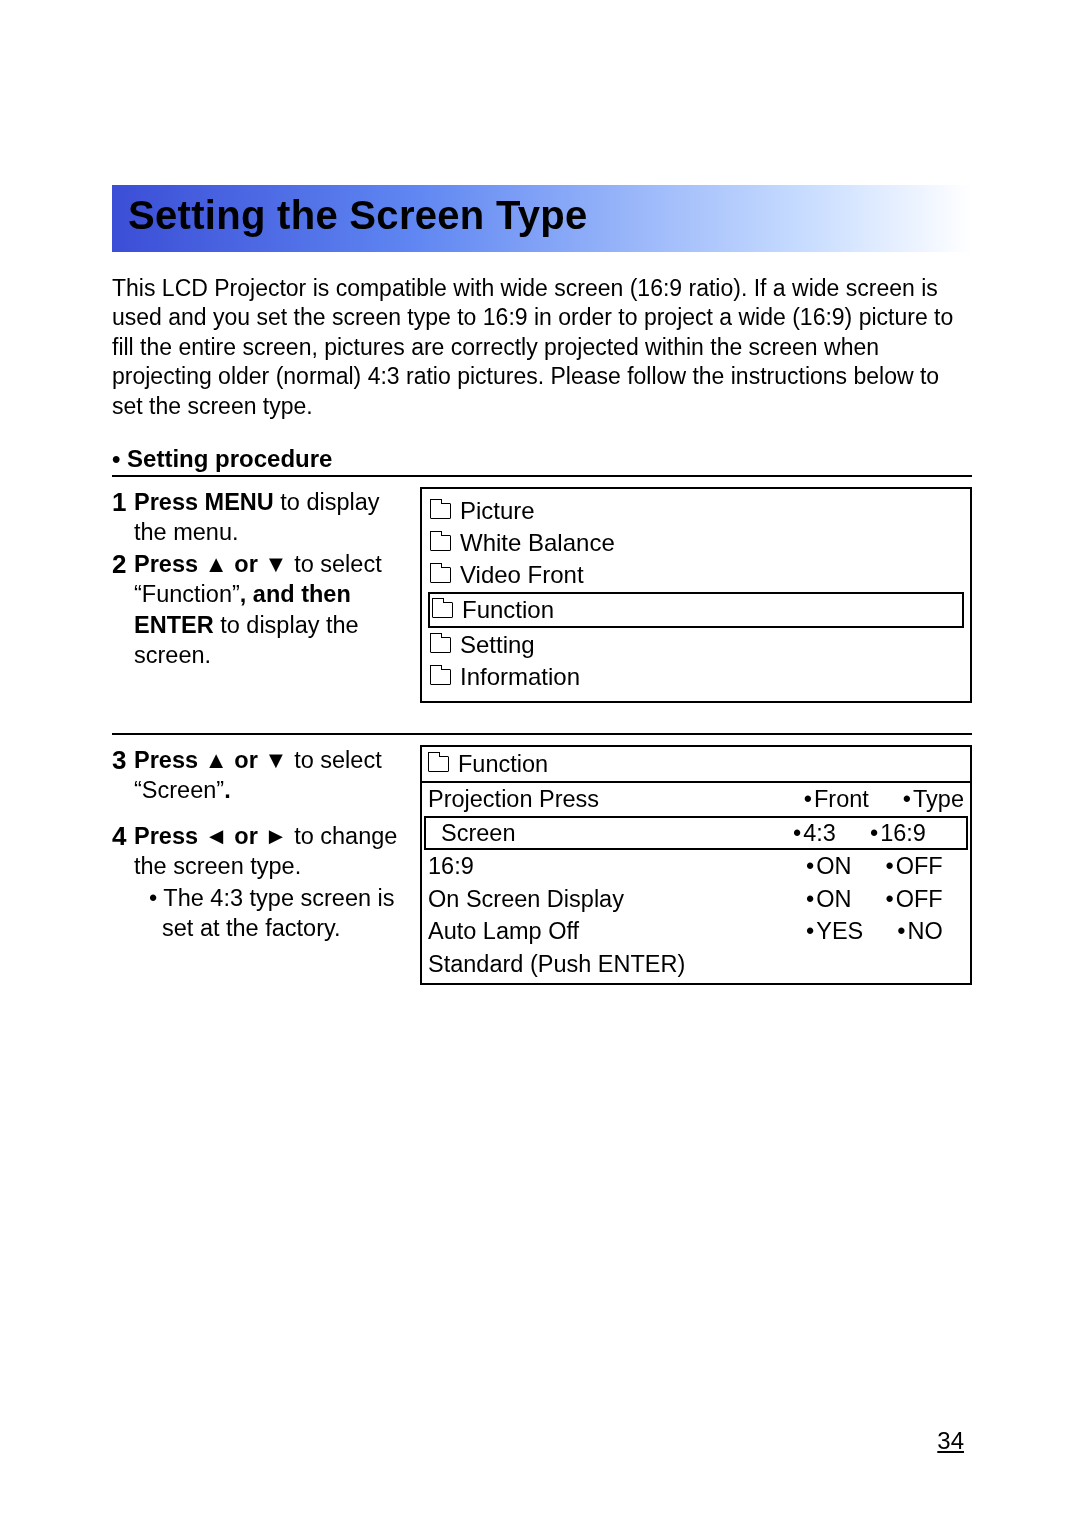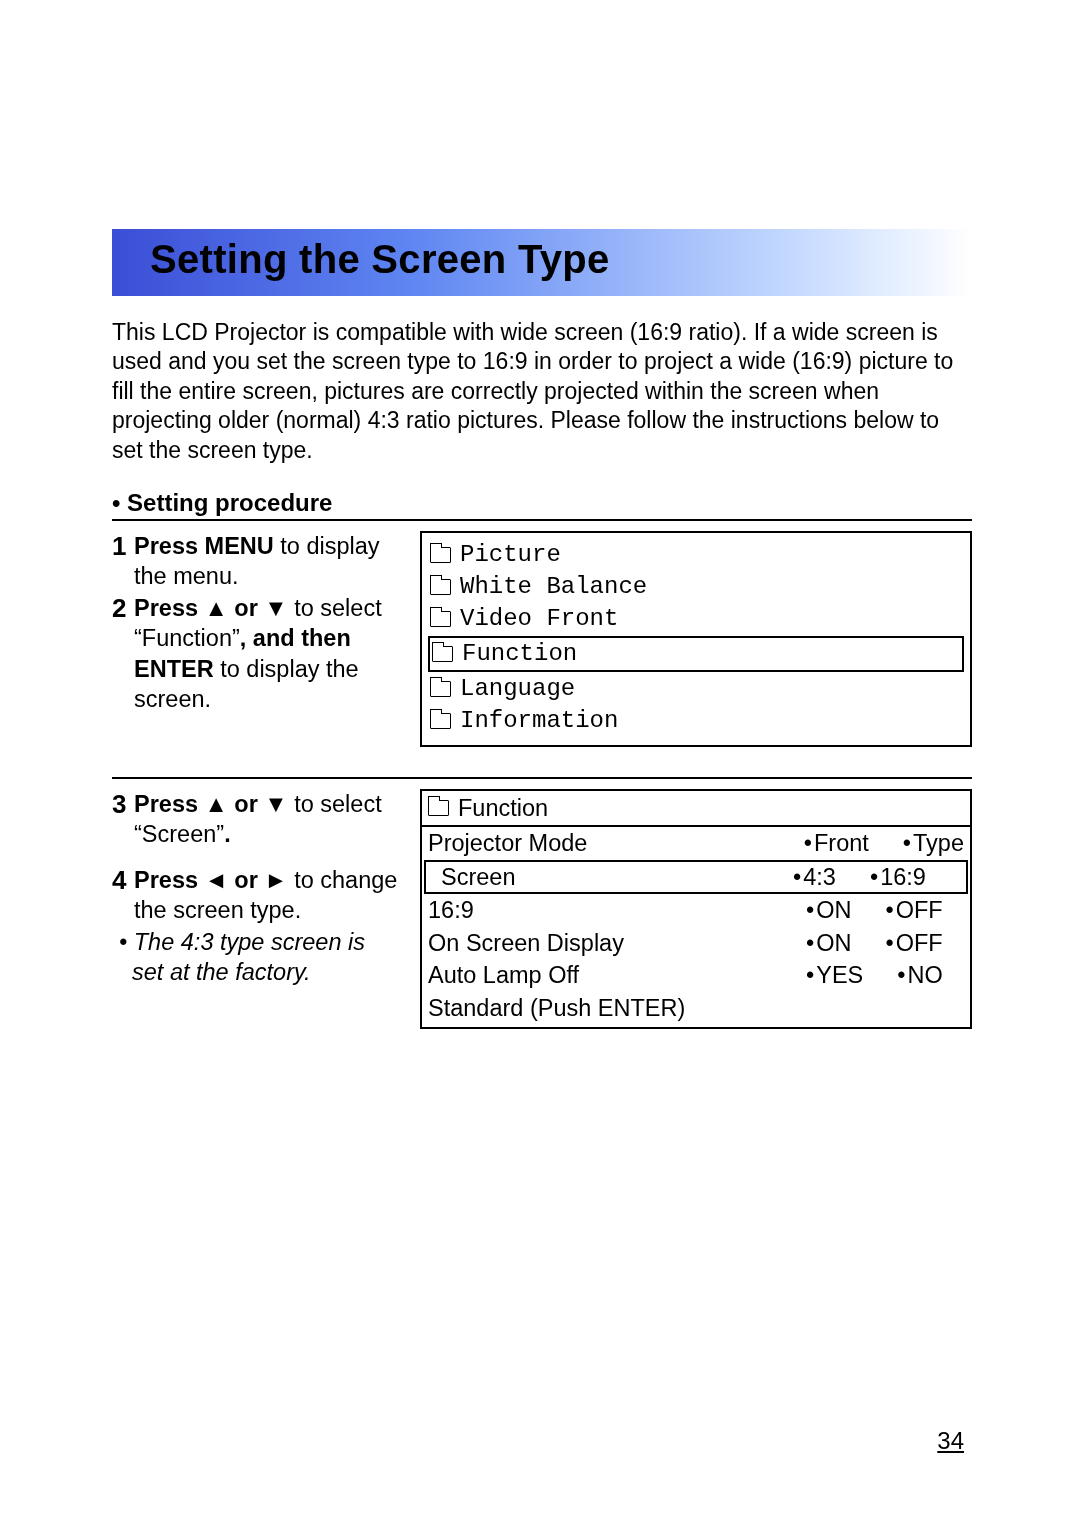--- a/index.html
+++ b/index.html
@@ -1,35 +1,35 @@
 <!DOCTYPE html>
 <html><head>
 <meta charset="utf-8">
 <style>
   * { box-sizing: border-box; margin: 0; padding: 0; }
   html, body { width: 1080px; height: 1525px; background: #fff; font-family: Arial, Helvetica, sans-serif; color: #000; }
   .page { padding: 185px 108px 0 112px; position: relative; height: 100%; }
-  .title-banner { background: linear-gradient(to right, #3b4ed6 0%, #5f86f2 35%, #c6dbff 80%, #ffffff 100%); padding: 8px 26px 14px 38px; margin-bottom: 22px; margin-top: 44px; }
+  .title-banner { background: linear-gradient(to right, #3b4ed6 0%, #5f86f2 35%, #c6dbff 80%, #ffffff 100%); padding: 8px 26px 14px 16px; margin-bottom: 22px; }
   .title-banner h1 { font-size: 40px; font-weight: bold; color: #000; letter-spacing: 0.3px; }
   .intro { font-size: 23px; line-height: 1.28; margin-bottom: 2px; }
   .sub-head { font-size: 24px; font-weight: bold; margin-top: 24px; margin-bottom: 2px; }
   .rule { border: none; border-top: 2px solid #000; margin: 2px 0 10px 0; }
 
   .two-col { display: flex; gap: 18px; }
   .left-col { flex: 0 0 290px; font-size: 24px; line-height: 1.28; }
   .right-col { flex: 1; }
 
   .step { display: flex; margin-bottom: 2px; }
   .step-num { font-weight: bold; font-size: 26px; width: 22px; flex-shrink: 0; line-height: 1.22; }
   .step-body { font-size: 23.5px; line-height: 1.28; }
   .step-body .b { font-weight: bold; }
-  .step-note { font-size: 23.5px; line-height: 1.28; margin-left: 4px; padding-left: 16px; text-indent: -13px; font-style: italic; }
+  .step-note { font-size: 23.5px; line-height: 1.28; margin-left: 34px; padding-left: 16px; text-indent: -13px; }
 
   
-  .osd-box { border: 2px solid #000; padding: 6px 6px 8px 6px; font-size: 24px; line-height: 1.33; font-family: Liberation Mono, monospace; }
+  .osd-box { border: 2px solid #000; padding: 6px 6px 8px 6px; font-size: 24px; line-height: 1.33; }
   .osd-item { display: flex; align-items: center; gap: 9px; padding: 0 2px; }
   .osd-item.selected { border: 2px solid #000; margin: 1px 0; padding: 0 2px; }
   .folder { display: inline-block; position: relative; width: 21px; height: 16px; border: 1.7px solid #000; border-radius: 1px; flex-shrink: 0; }
   .folder::before { content: ""; position: absolute; top: -5px; left: -1.5px; width: 10px; height: 4px; border: 1.7px solid #000; border-bottom: none; background: #fff; }
 
   
   .osd-box2 { border: 2px solid #000; font-size: 23.5px; line-height: 1.3; }
   .osd-head { display: flex; align-items: center; gap: 9px; padding: 2px 6px; border-bottom: 2px solid #000; }
   .osd-row { display: flex; padding: 1px 6px 1px 6px; }
   .osd-row.selected { border: 2px solid #000; margin: 0 2px; padding: 0 15px; }
@@ -81,21 +81,21 @@
         <div class="osd-item">
             <span class="folder"></span>
             <span>Video Front</span>
           </div>
         <div class="osd-item selected">
             <span class="folder"></span>
             <span>Function</span>
           </div>
         <div class="osd-item">
             <span class="folder"></span>
-            <span>Language</span>
+            <span>Setting</span>
           </div>
         <div class="osd-item">
             <span class="folder"></span>
             <span>Information</span>
           </div>
       </div>
     </div>
   </div>
 
   <div class="section-gap"></div>
@@ -115,21 +115,21 @@
       <div class="step-note">• The 4:3 type screen is set at the factory.</div>
     </div>
 
     <div class="right-col">
       <div class="osd-box2">
         <div class="osd-head">
             <span class="folder"></span>
             <span>Function</span>
           </div>
         <div class="osd-row">
-          <span class="osd-label">Projector Mode</span>
+          <span class="osd-label">Projection Press</span>
           <span class="osd-opts">
               <span>Front</span>
               <span>Type</span>
             </span>
         </div>
         <div class="osd-row selected">
           <span class="osd-label">Screen</span>
           <span class="osd-opts">
               <span>4:3</span>
               <span>16:9</span>

